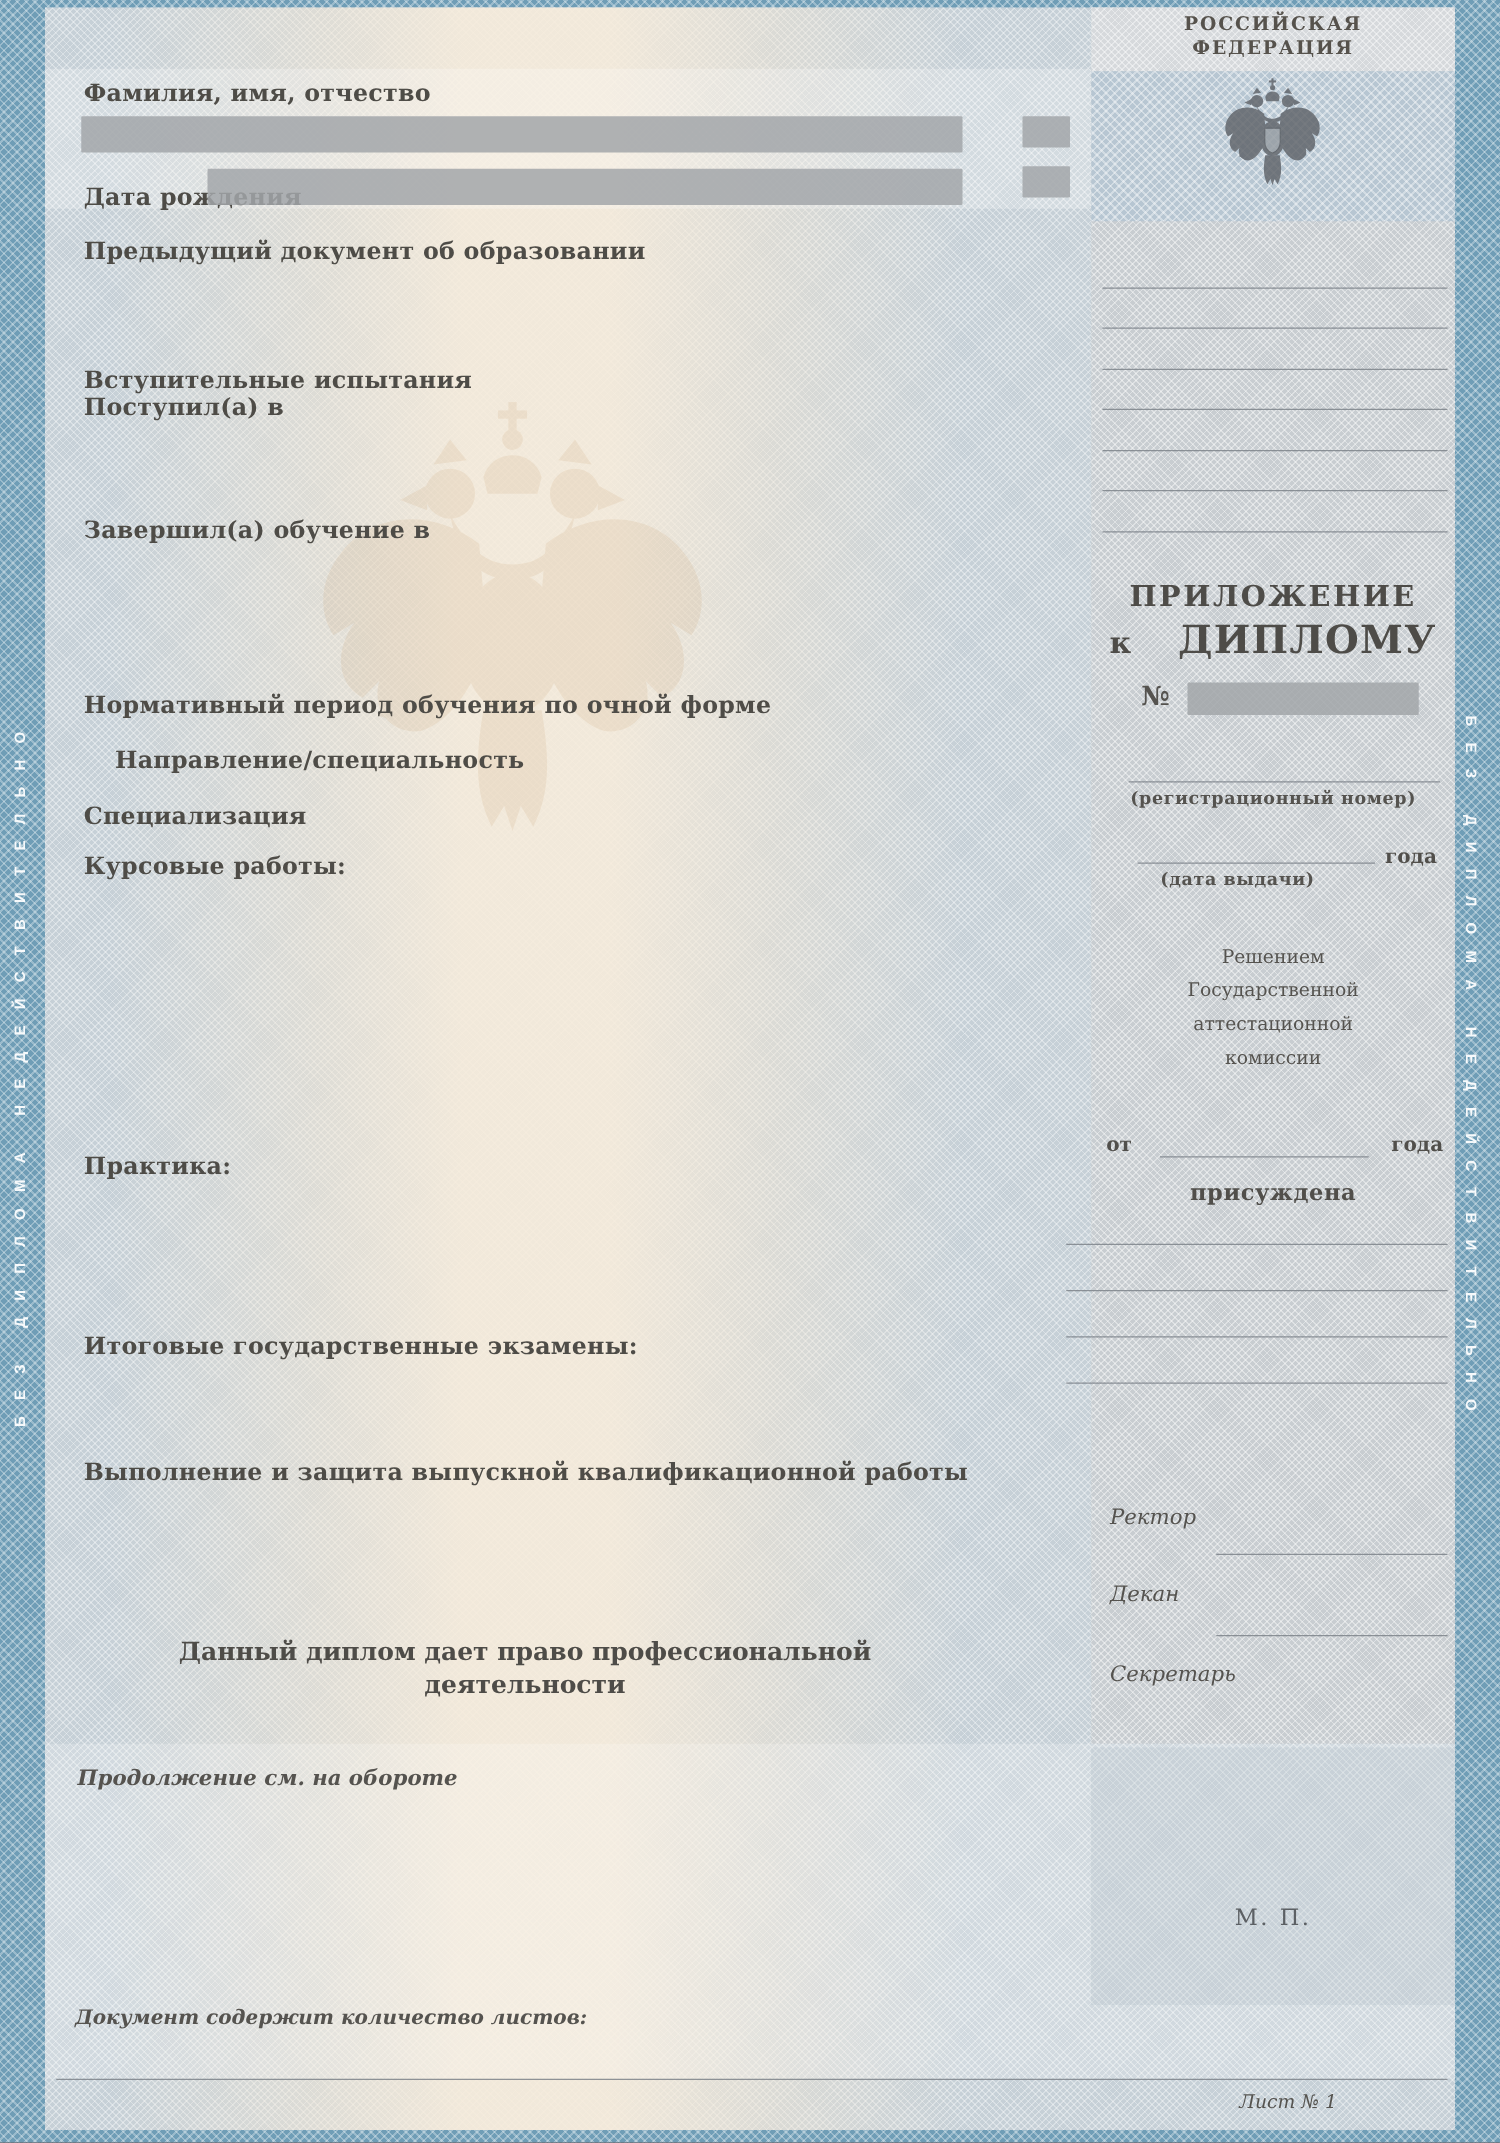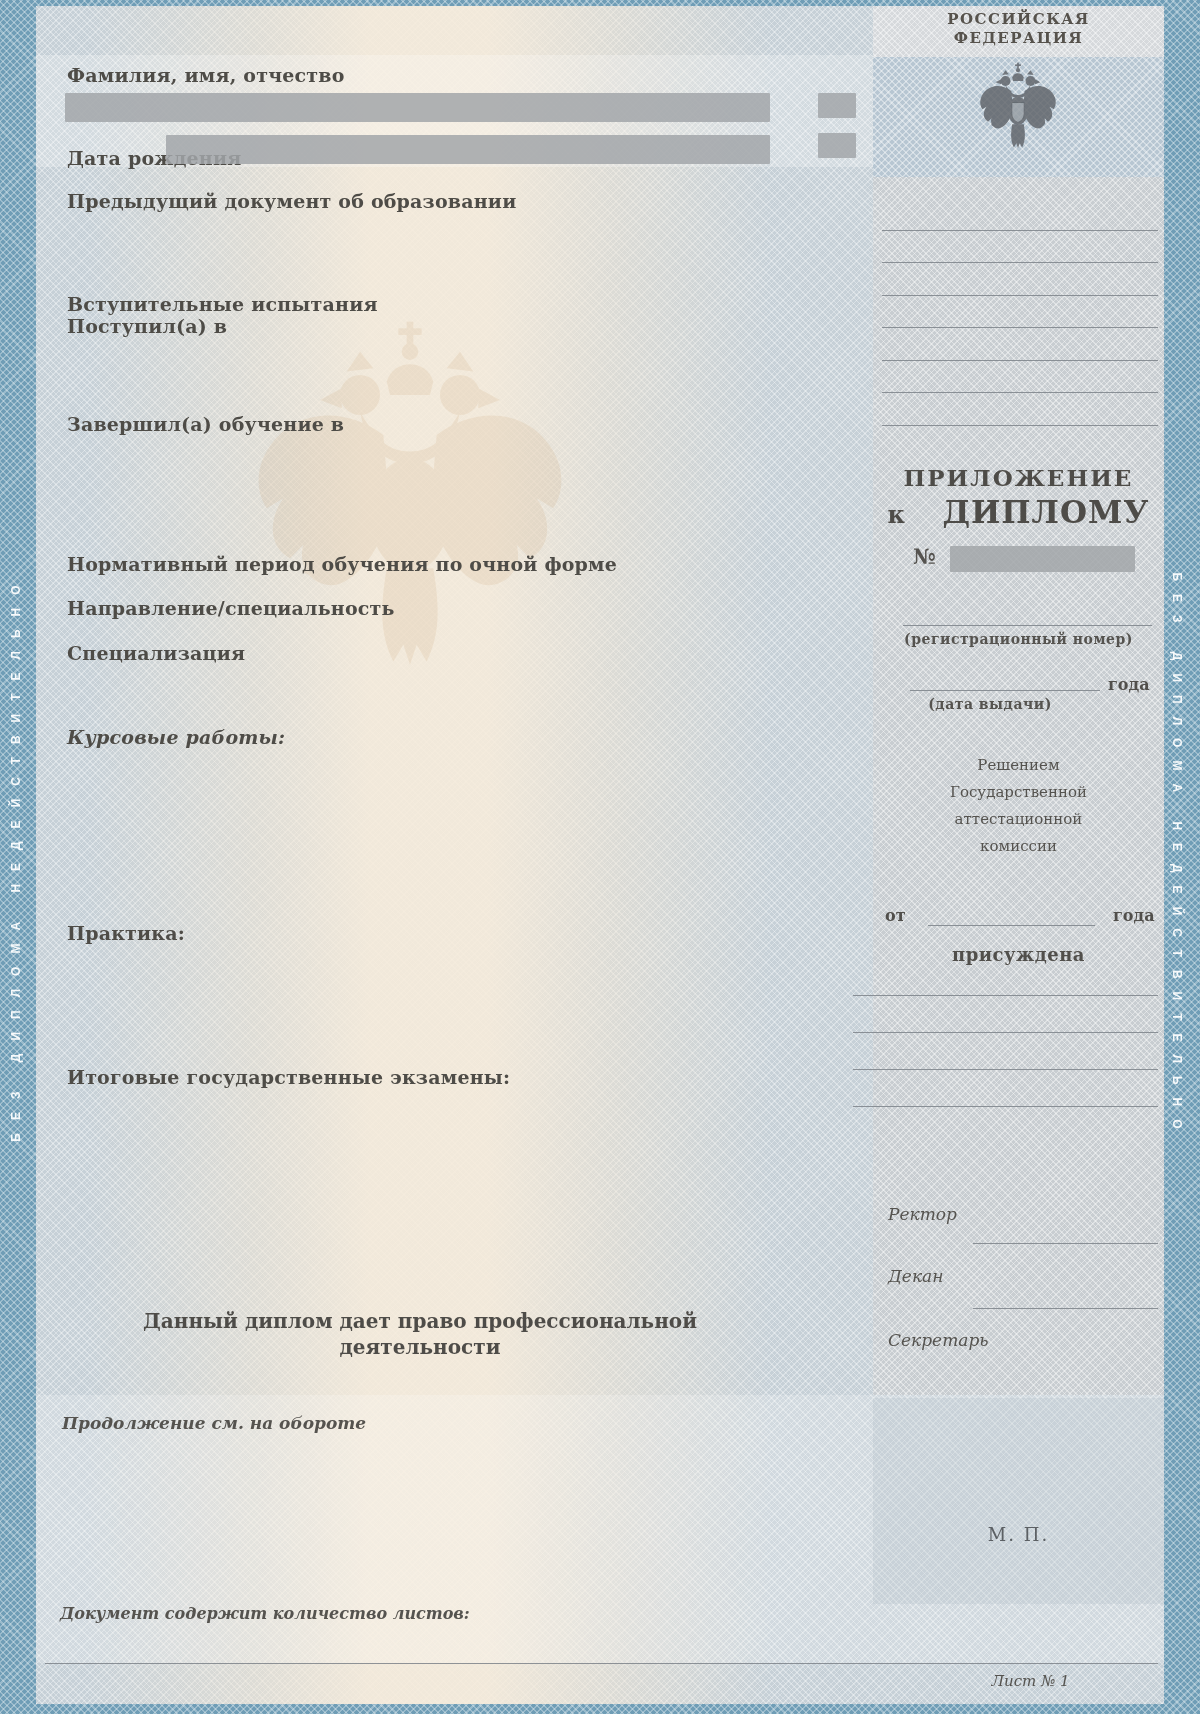--- a/index.html
+++ b/index.html
@@ -122,25 +122,26 @@
   <div class="bar" style="left:65px;top:93px;width:705px;height:29px;"></div>
   <div class="bar" style="left:818px;top:93px;width:38px;height:25px;"></div>
   <div class="lbl" style="left:67px;top:147px;">Дата рождения</div>
   <div class="bar" style="left:166px;top:135px;width:604px;height:29px;"></div>
   <div class="bar" style="left:818px;top:133px;width:38px;height:25px;"></div>
   <div class="lbl" style="left:67px;top:190px;">Предыдущий документ об образовании</div>
   <div class="lbl" style="left:67px;top:293px;">Вступительные испытания</div>
   <div class="lbl" style="left:67px;top:315px;">Поступил(а) в</div>
   <div class="lbl" style="left:67px;top:413px;">Завершил(а) обучение в</div>
   <div class="lbl" style="left:67px;top:553px;">Нормативный период обучения по очной форме</div>
-  <div class="lbl" style="left:67px;top:597px;">Направление/специальность</div>
+  <div class="lbl" style="left:67px;top:597px;padding-left:25px;">Направление/специальность</div>
   <div class="lbl" style="left:67px;top:642px;">Специализация</div>
-  <div class="lbl" style="left:67px;top:726px;font-style:italic;">Курсовые работы:</div>
+  <div class="lbl" style="left:67px;top:682px;">Курсовые работы:</div>
   <div class="lbl" style="left:67px;top:922px;">Практика:</div>
   <div class="lbl" style="left:67px;top:1066px;">Итоговые государственные экзамены:</div>
+  <div class="lbl" style="left:67px;top:1167px;">Выполнение и защита выпускной квалификационной работы</div>
   <div class="rights" style="top:1308px;">Данный диплом дает право профессиональной деятельности</div>
   <div class="note-it" style="left:62px;top:1413px;font-size:17px;">Продолжение см. на обороте</div>
   <div class="note-it" style="left:60px;top:1604px;font-size:16px;">Документ содержит количество листов:</div>
 
   <div class="rc country">
     <div>РОССИЙСКАЯ</div>
     <div>ФЕДЕРАЦИЯ</div>
   </div>
 
   <div class="rule" style="left:882px;top:230px;width:276px;"></div>

